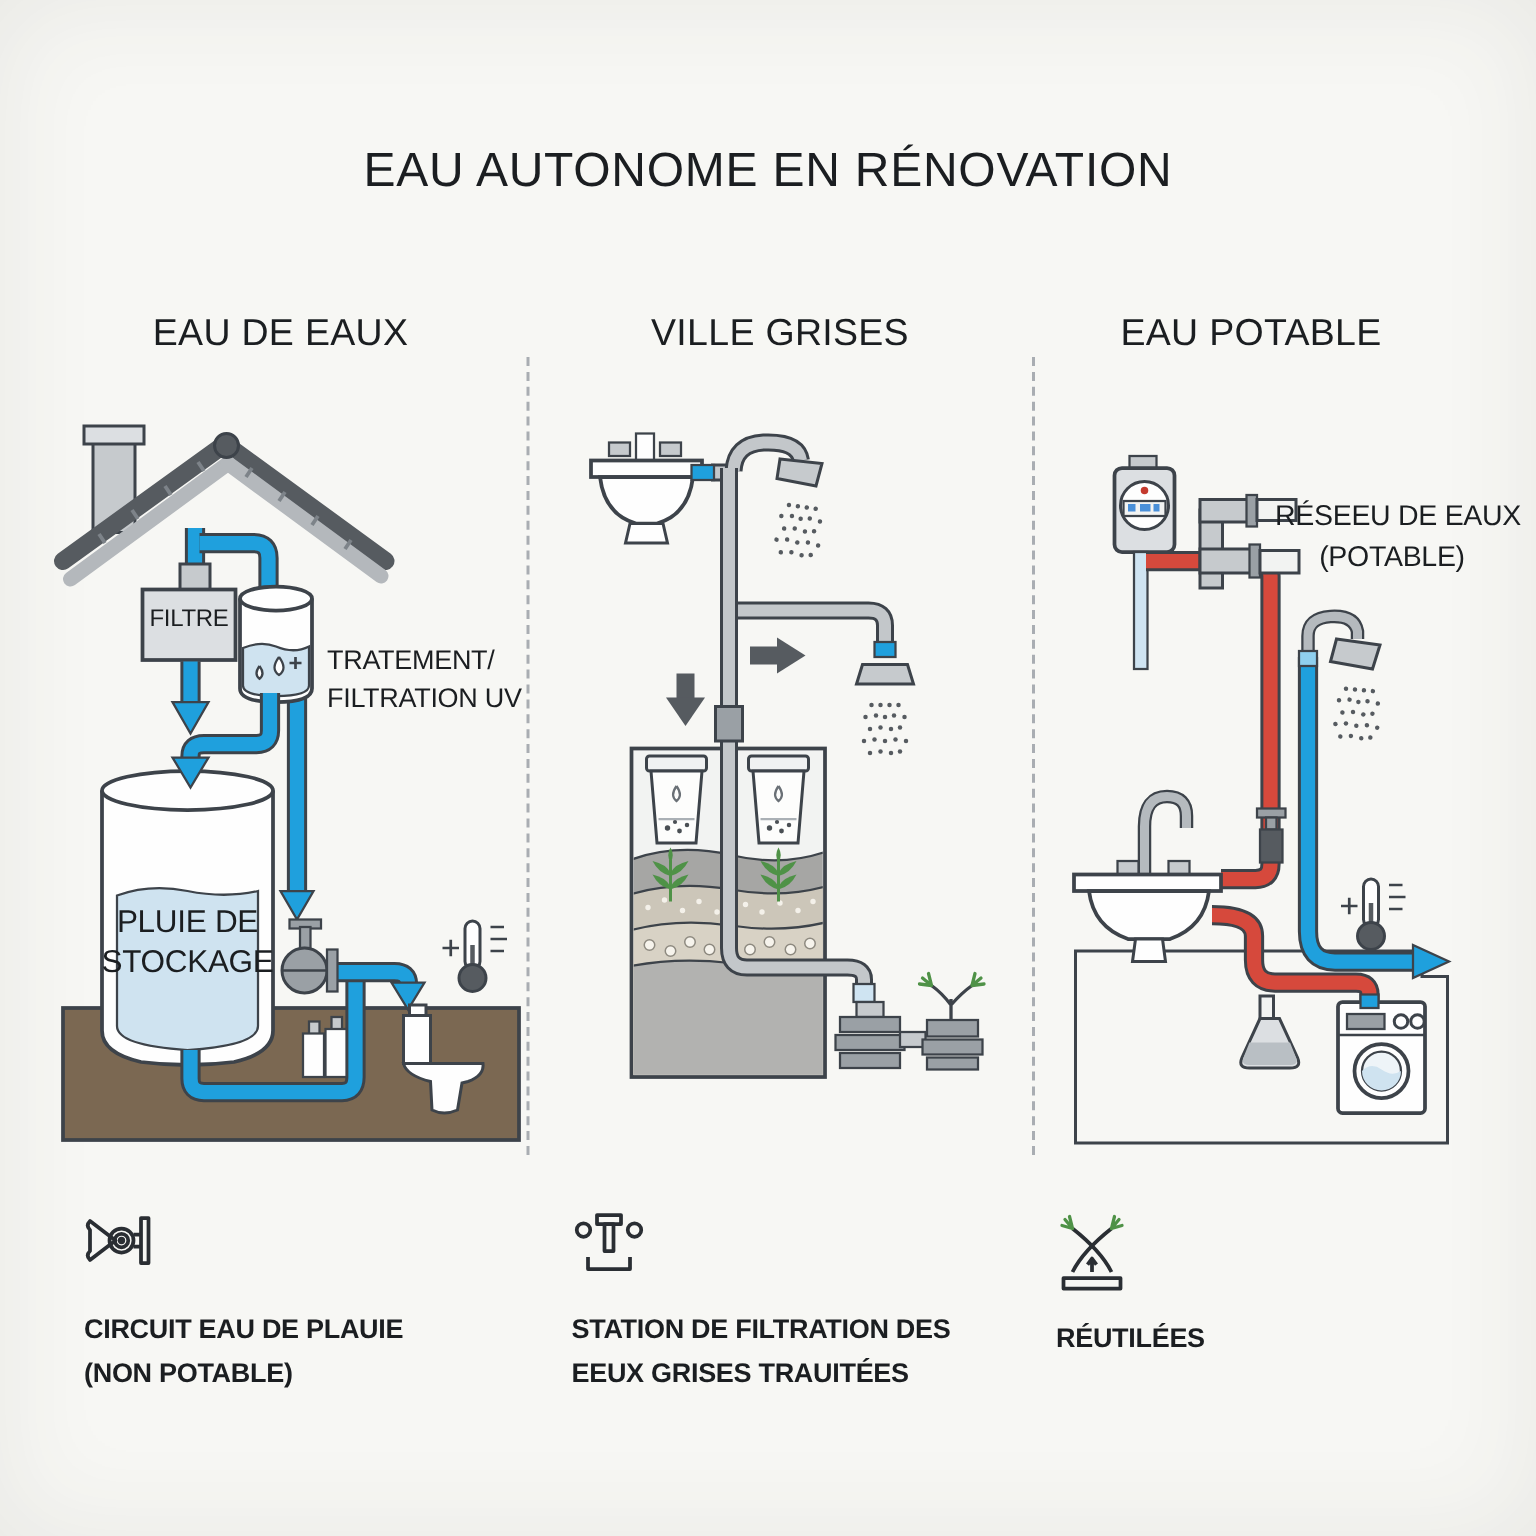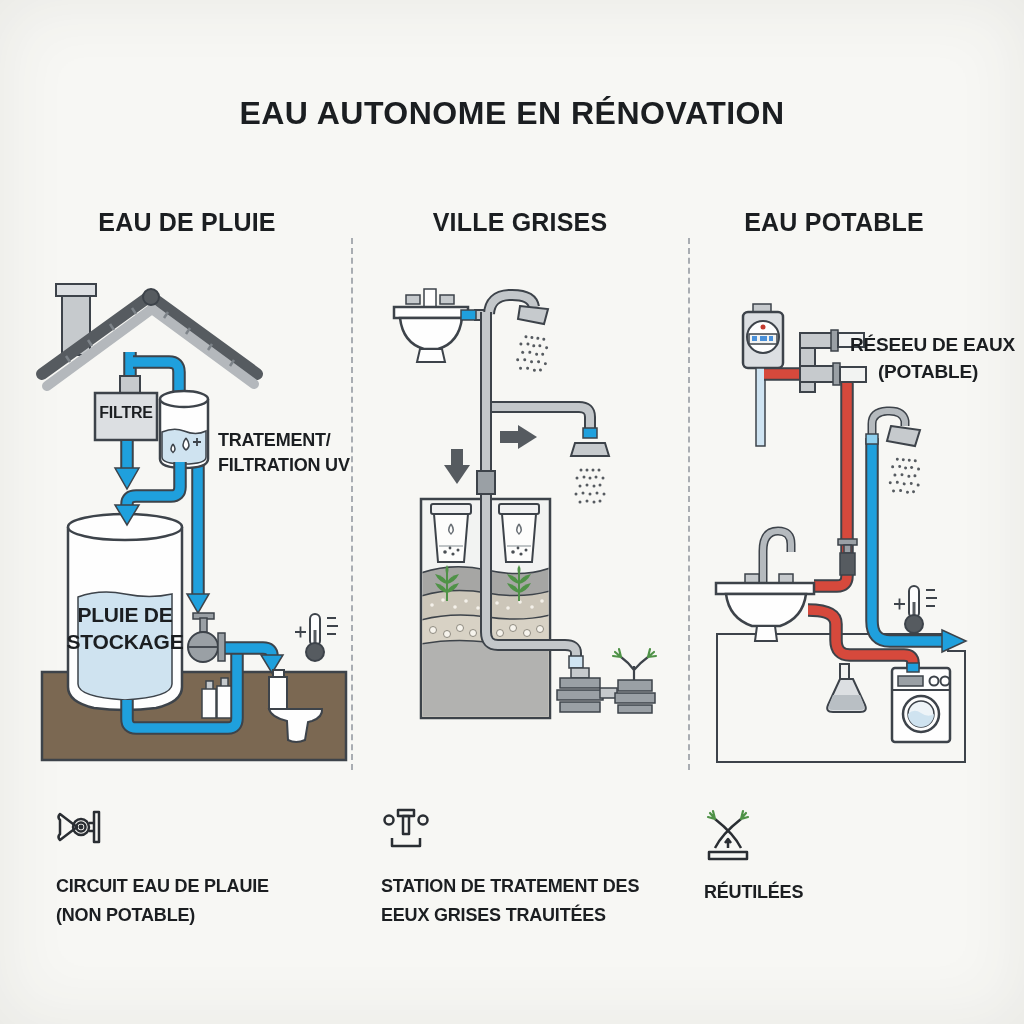--- a/index.html
+++ b/index.html
@@ -2,21 +2,21 @@
 <html style="--bg: #f7f7f4; --ink: #1b1e21; --outline: #3d434a; --pipe-blue: #1fa0dd; --pipe-red: #d6493c; --water: #cfe3f0; --ground: #7b6852; --gray-dark: #565b60; --gray-mid: #9aa0a5; --gray-light: #c6cacd; --green: #4f9247;"><head>
 <meta charset="utf-8">
 <style>
   html,body{margin:0;padding:0;}
   body{width:1024px;height:1024px;font-family:"Liberation Sans",sans-serif;}
   #stage{position:relative;width:1024px;height:1024px;background:var(--bg,#f7f7f4);
          overflow:hidden;color:var(--ink,#1b1e21);box-shadow:inset 0 0 70px rgba(60,60,55,.08);}
   svg.art{position:absolute;left:0;top:0;}
 
   
-  .ovl{position:absolute;font-weight:700;letter-spacing:-0.2px;white-space:nowrap;}
+  .ovl{position:absolute;font-weight:400;letter-spacing:-0.2px;white-space:nowrap;}
   #title{left:212px;top:95px;width:600px;text-align:center;font-size:32px;letter-spacing:.5px;}
   .colhead{top:208px;width:260px;text-align:center;font-size:25px;letter-spacing:.2px;}
   #head-rain{left:57px;} #head-grey{left:390px;} #head-potable{left:704px;}
   #filtre-label{left:95px;top:404px;width:62px;text-align:center;font-size:16px;}
   #treatment-label{left:218px;top:428px;font-size:18px;line-height:25px;}
   #tank-label{left:63px;top:601px;width:124px;text-align:center;font-size:21px;line-height:27px;}
   #network-label{left:850px;top:331px;width:156px;text-align:center;font-size:19px;line-height:27px;}
   .legend{position:absolute;display:flex;gap:14px;align-items:flex-start;flex-direction:column;}
   .legend .txt{font-weight:700;font-size:18px;line-height:29px;letter-spacing:-0.2px;white-space:nowrap;}
   #legend-rain{left:56px;top:806px;} #legend-grey{left:381px;top:802px;} #legend-potable{left:704px;top:806px;}
@@ -381,21 +381,21 @@
 
     <g>
       <rect x="840" y="664" width="9" height="15" class="f-offwhite s-out1"></rect>
       <path d="M840,679 L828,705 Q825,712 833,712 H860 Q868,712 865,705 L853,679 Z" class="f-graybox s-out1"></path>
       <path d="M833,695 H860 L864,705 Q866,710 860,710 H833 Q827,710 829,705 Z" class="f-graymid2"></path>
     </g>
   </g>
 </svg>
 
   <div class="ovl" id="title">EAU AUTONOME EN RÉNOVATION</div>
-  <div class="ovl colhead" id="head-rain">EAU DE PLUIE</div>
+  <div class="ovl colhead" id="head-rain">EAU DE EAUX</div>
   <div class="ovl colhead" id="head-grey">VILLE GRISES</div>
   <div class="ovl colhead" id="head-potable">EAU POTABLE</div>
 
   <div class="divider" id="divider-1"></div>
   <div class="divider" id="divider-2"></div>
 
   <div class="ovl" id="filtre-label">FILTRE</div>
   <div class="ovl" id="treatment-label">
     <div>TRATEMENT/</div>
     <div>FILTRATION UV</div>
@@ -426,21 +426,21 @@
 
   <div class="legend" id="legend-grey">
     <svg width="50" height="56" viewBox="0 0 50 56">
       <circle class="legend-icon-stroke" cx="8" cy="18" r="4.5"></circle>
       <circle class="legend-icon-stroke" cx="42" cy="18" r="4.5"></circle>
       <rect class="legend-icon-stroke" x="17" y="8" width="16" height="6"></rect>
       <rect class="legend-icon-stroke" x="22" y="14" width="6" height="18"></rect>
       <path class="legend-icon-stroke" d="M11,36 V44 H39 V36"></path>
     </svg>
     <div class="txt">
-      <div>STATION DE TRATEMENT DES</div>
+      <div>STATION DE FILTRATION DES</div>
       <div>EEUX GRISES TRAUITÉES</div>
     </div>
   </div>
 
   <div class="legend" id="legend-potable">
     <svg width="50" height="58" viewBox="0 0 50 58">
       <path class="legend-icon-stroke" d="M11,42 Q18,28 37,13"></path>
       <path class="legend-icon-stroke" d="M37,42 Q30,28 11,13"></path>
       <path class="legend-icon-green" d="M37,13 l5,-6 M37,13 l7,-2 M37,13 l2,-8"></path>
       <path class="legend-icon-green" d="M11,13 l-5,-6 M11,13 l-7,-2 M11,13 l-2,-8"></path>

